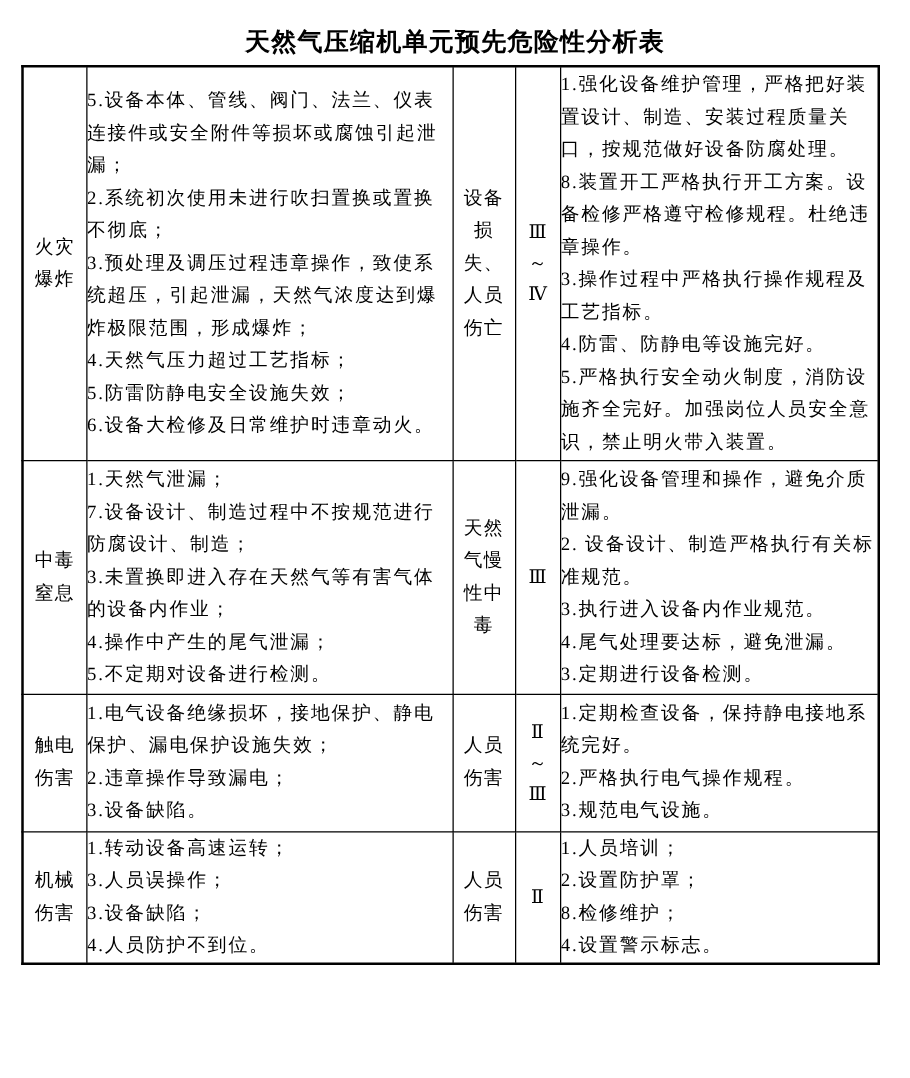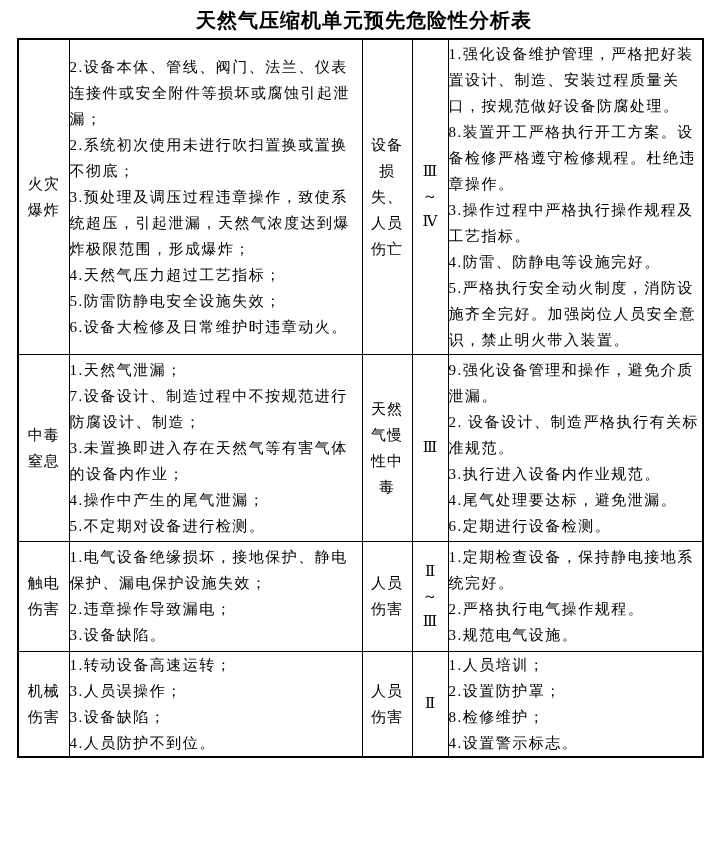--- a/index.html
+++ b/index.html
@@ -6,21 +6,21 @@
   body{
     width:728px;height:862px;background:#ffffff;color:#000;
     font-family:"Liberation Serif","DejaVu Serif",serif;
     overflow:hidden;
   }
   .doc-title{
     text-align:center;
     font-size:20px;
     font-weight:bold;
     letter-spacing:1px;
-    padding-top:9px;
+    padding-top:23px;
     height:29px;
     line-height:22px;
   }
   table.phaz{
     border-collapse:collapse;
     table-layout:fixed;
     margin-left:17px;
     border:2px solid #000;
     width:685px;
   }
@@ -72,21 +72,21 @@
     <col style="width:50px">
     <col style="width:36px">
     <col style="width:255px">
   </colgroup>
   <tbody>
 
     <tr class="h-r1">
       <td class="c-center">火灾
 爆炸</td>
       <td class="c-list">
-          <div class="li">2.设备本体、管线、阀门、法兰、仪表连接件或安全附件等损坏或腐蚀引起泄漏；</div>
+          <div class="li">5.设备本体、管线、阀门、法兰、仪表连接件或安全附件等损坏或腐蚀引起泄漏；</div>
           <div class="li">2.系统初次使用未进行吹扫置换或置换不彻底；</div>
           <div class="li">3.预处理及调压过程违章操作，致使系统超压，引起泄漏，天然气浓度达到爆炸极限范围，形成爆炸；</div>
           <div class="li">4.天然气压力超过工艺指标；</div>
           <div class="li">5.防雷防静电安全设施失效；</div>
           <div class="li">6.设备大检修及日常维护时违章动火。</div>
         </td>
       <td class="c-center">设备
 损
 失、
 人员
@@ -116,21 +116,21 @@
       <td class="c-center">天然
 气慢
 性中
 毒</td>
       <td class="c-level">Ⅲ</td>
       <td class="c-list">
           <div class="li">9.强化设备管理和操作，避免介质泄漏。</div>
           <div class="li">2. 设备设计、制造严格执行有关标准规范。</div>
           <div class="li">3.执行进入设备内作业规范。</div>
           <div class="li">4.尾气处理要达标，避免泄漏。</div>
-          <div class="li">6.定期进行设备检测。</div>
+          <div class="li">3.定期进行设备检测。</div>
         </td>
     </tr>
 
     <tr class="h-r3">
       <td class="c-center">触电
 伤害</td>
       <td class="c-list">
           <div class="li">1.电气设备绝缘损坏，接地保护、静电保护、漏电保护设施失效；</div>
           <div class="li">2.违章操作导致漏电；</div>
           <div class="li">3.设备缺陷。</div>

